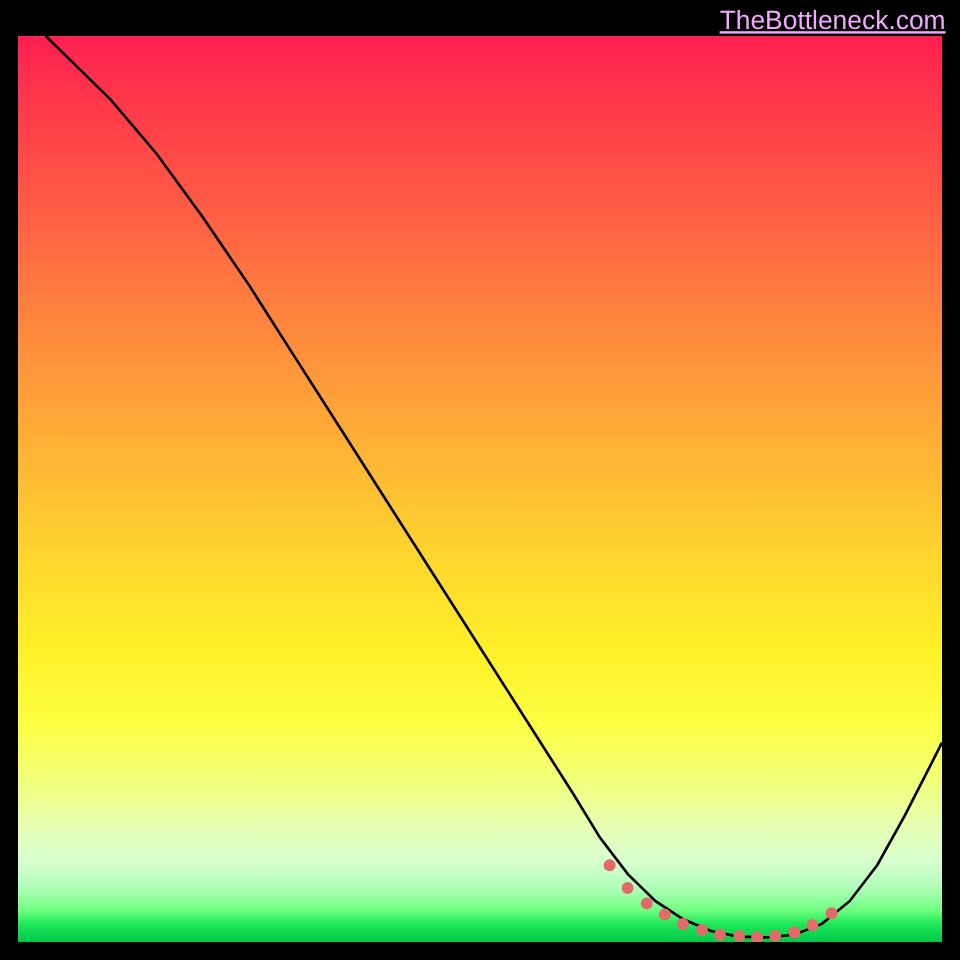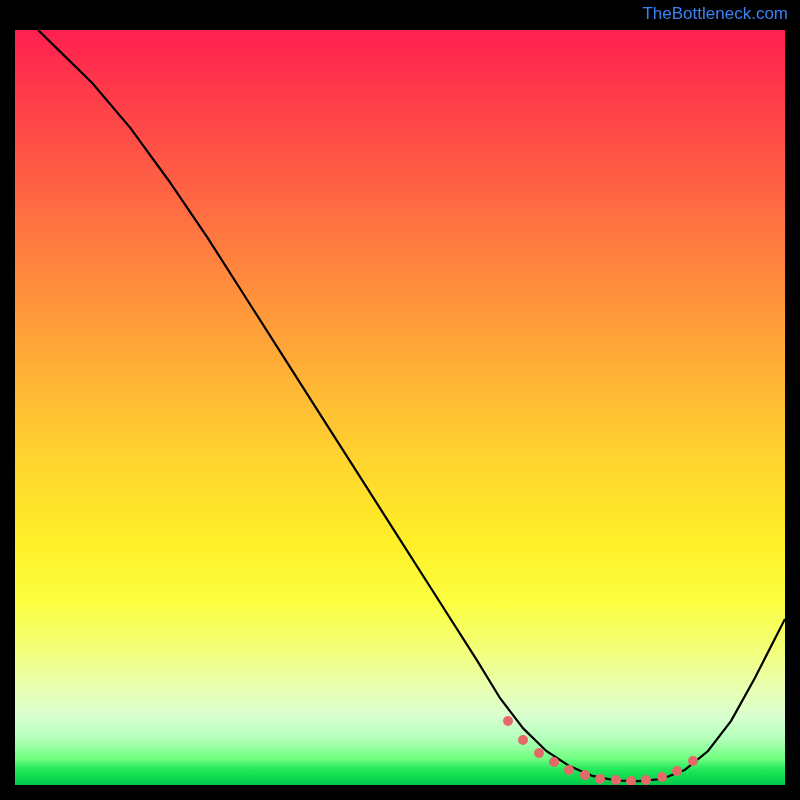--- a/index.html
+++ b/index.html
@@ -7,24 +7,25 @@
     width: 800px;
     height: 800px;
     background: #000;
     position: relative;
     font-family: Arial, sans-serif;
   }
   .watermark {
     position: absolute;
     top: 4px;
     right: 12px;
-    color: #3b82f6;
-    font-size: 17px;
+    color: #f0abfc;
+    font-size: 22px;
     font-weight: normal;
     z-index: 10;
+    text-decoration: underline;
   }
   .plot-area {
     position: absolute;
     top: 30px;
     left: 15px;
     width: 770px;
     height: 755px;
     overflow: hidden;
   }
   .gradient-bg {

